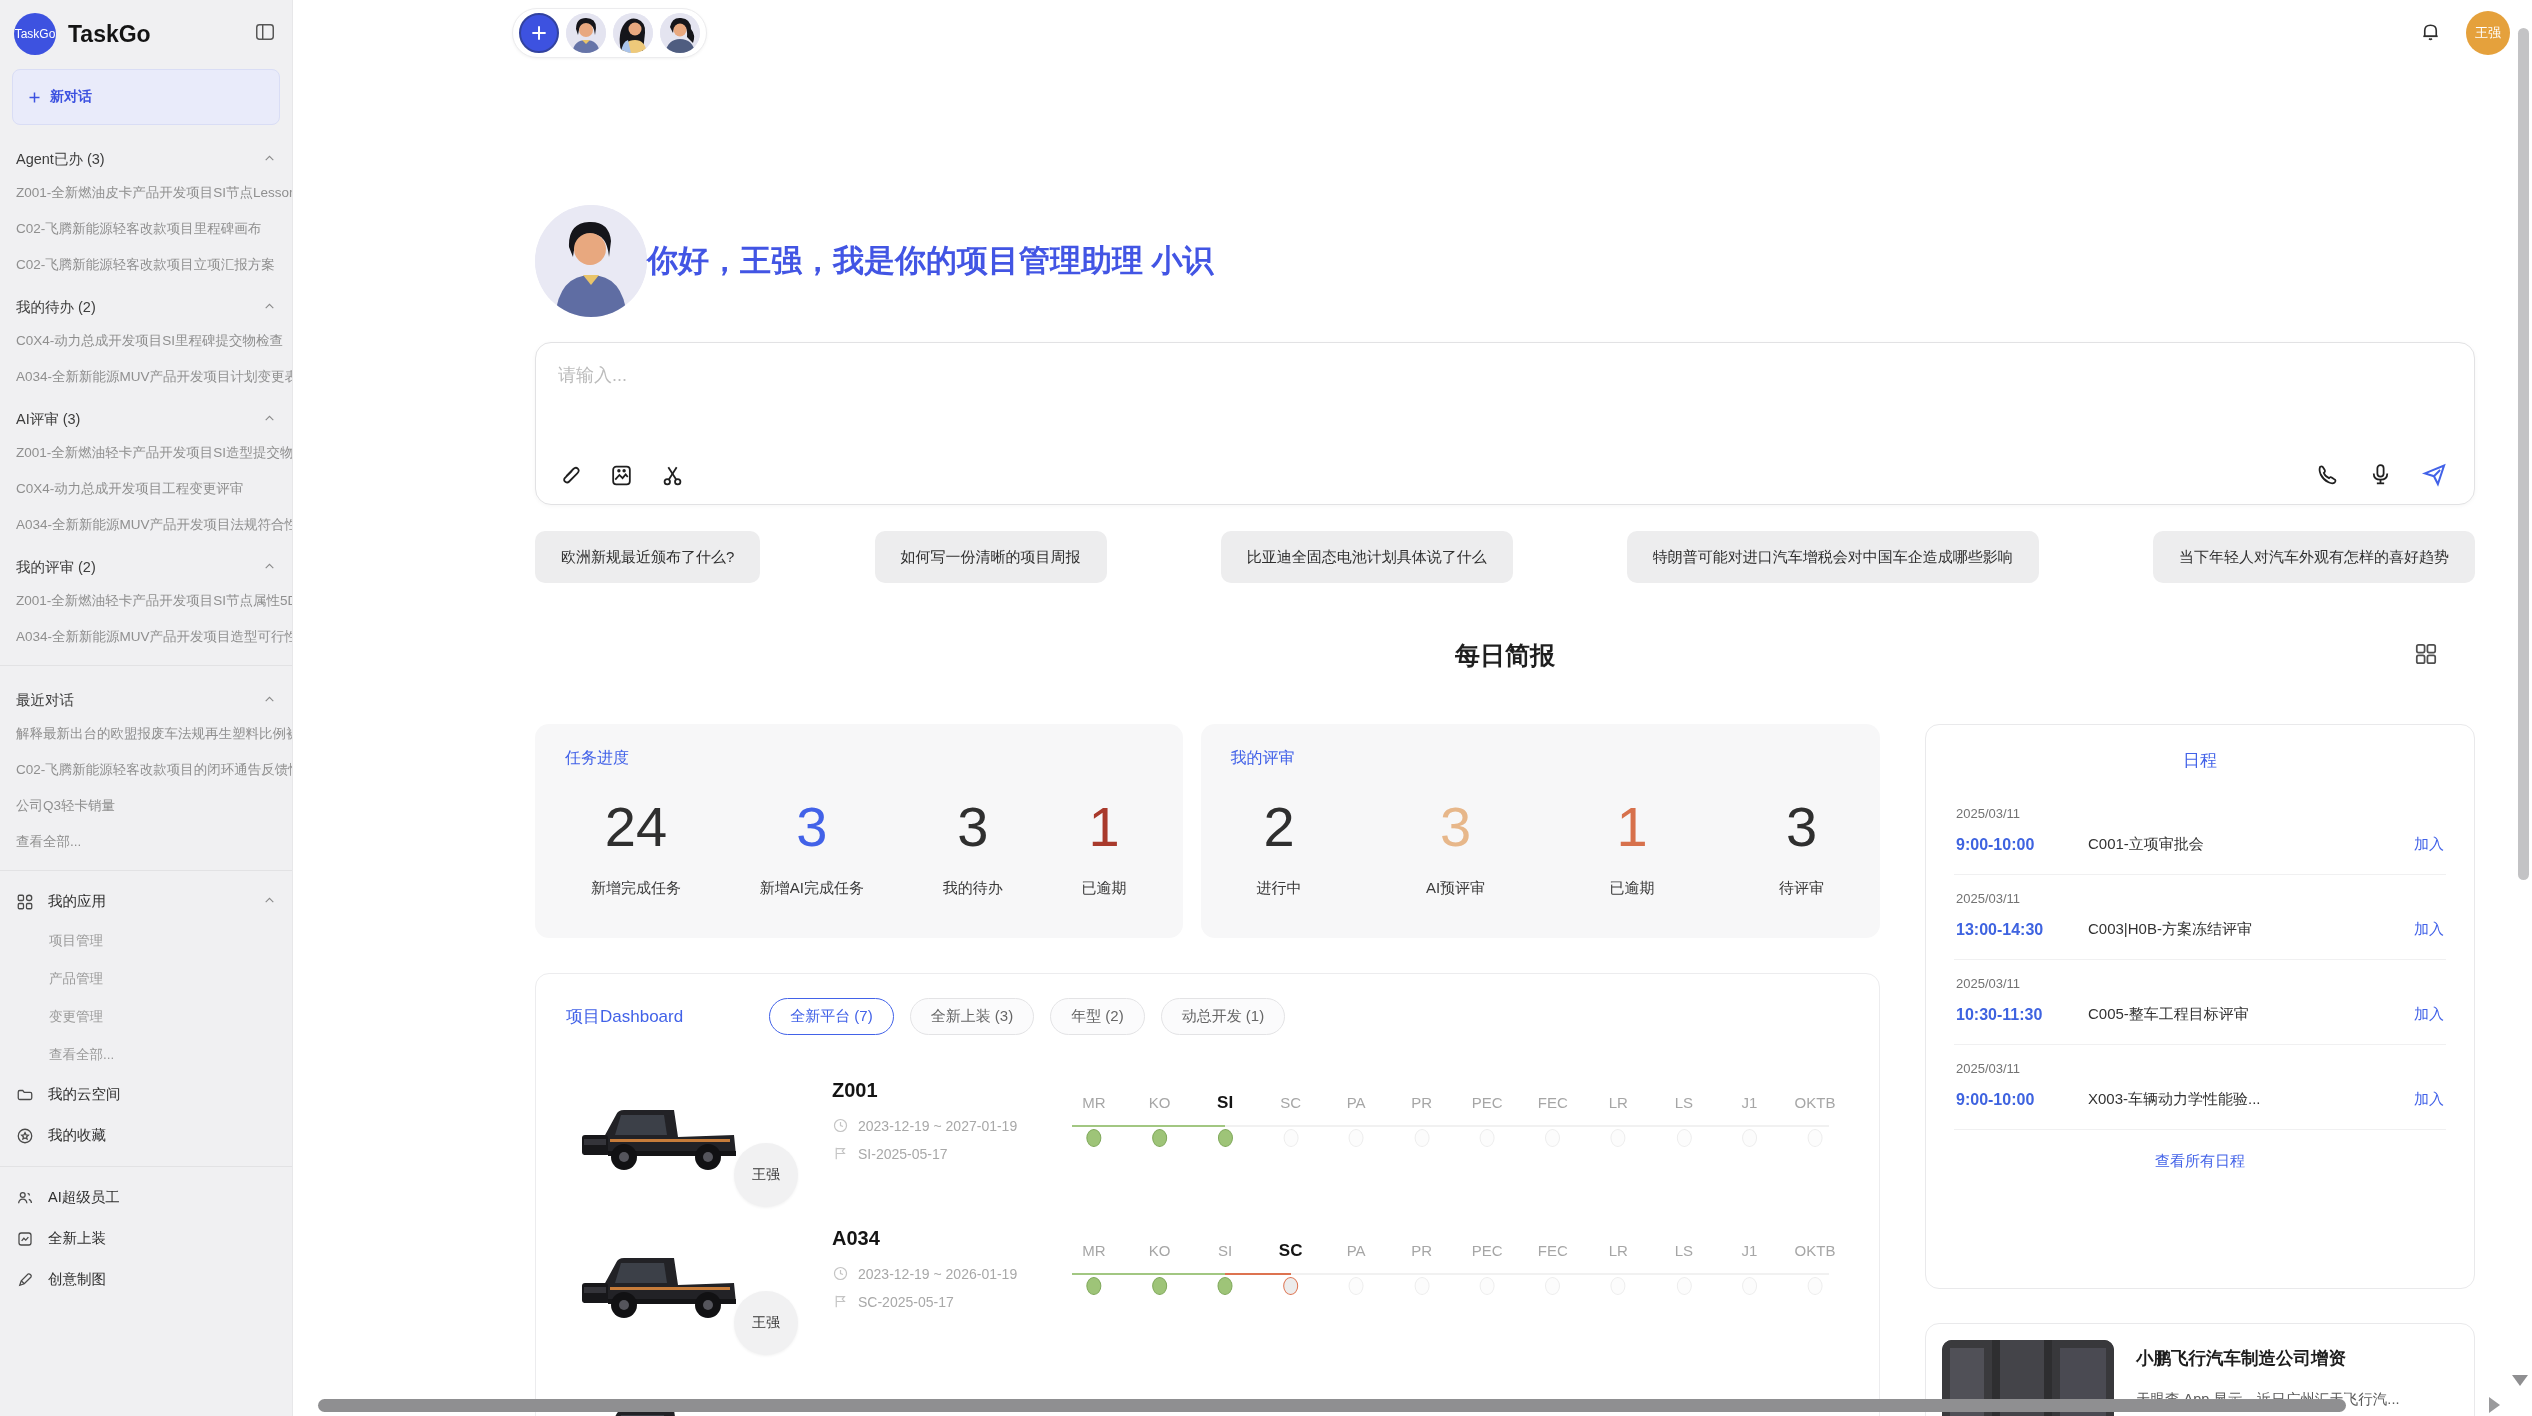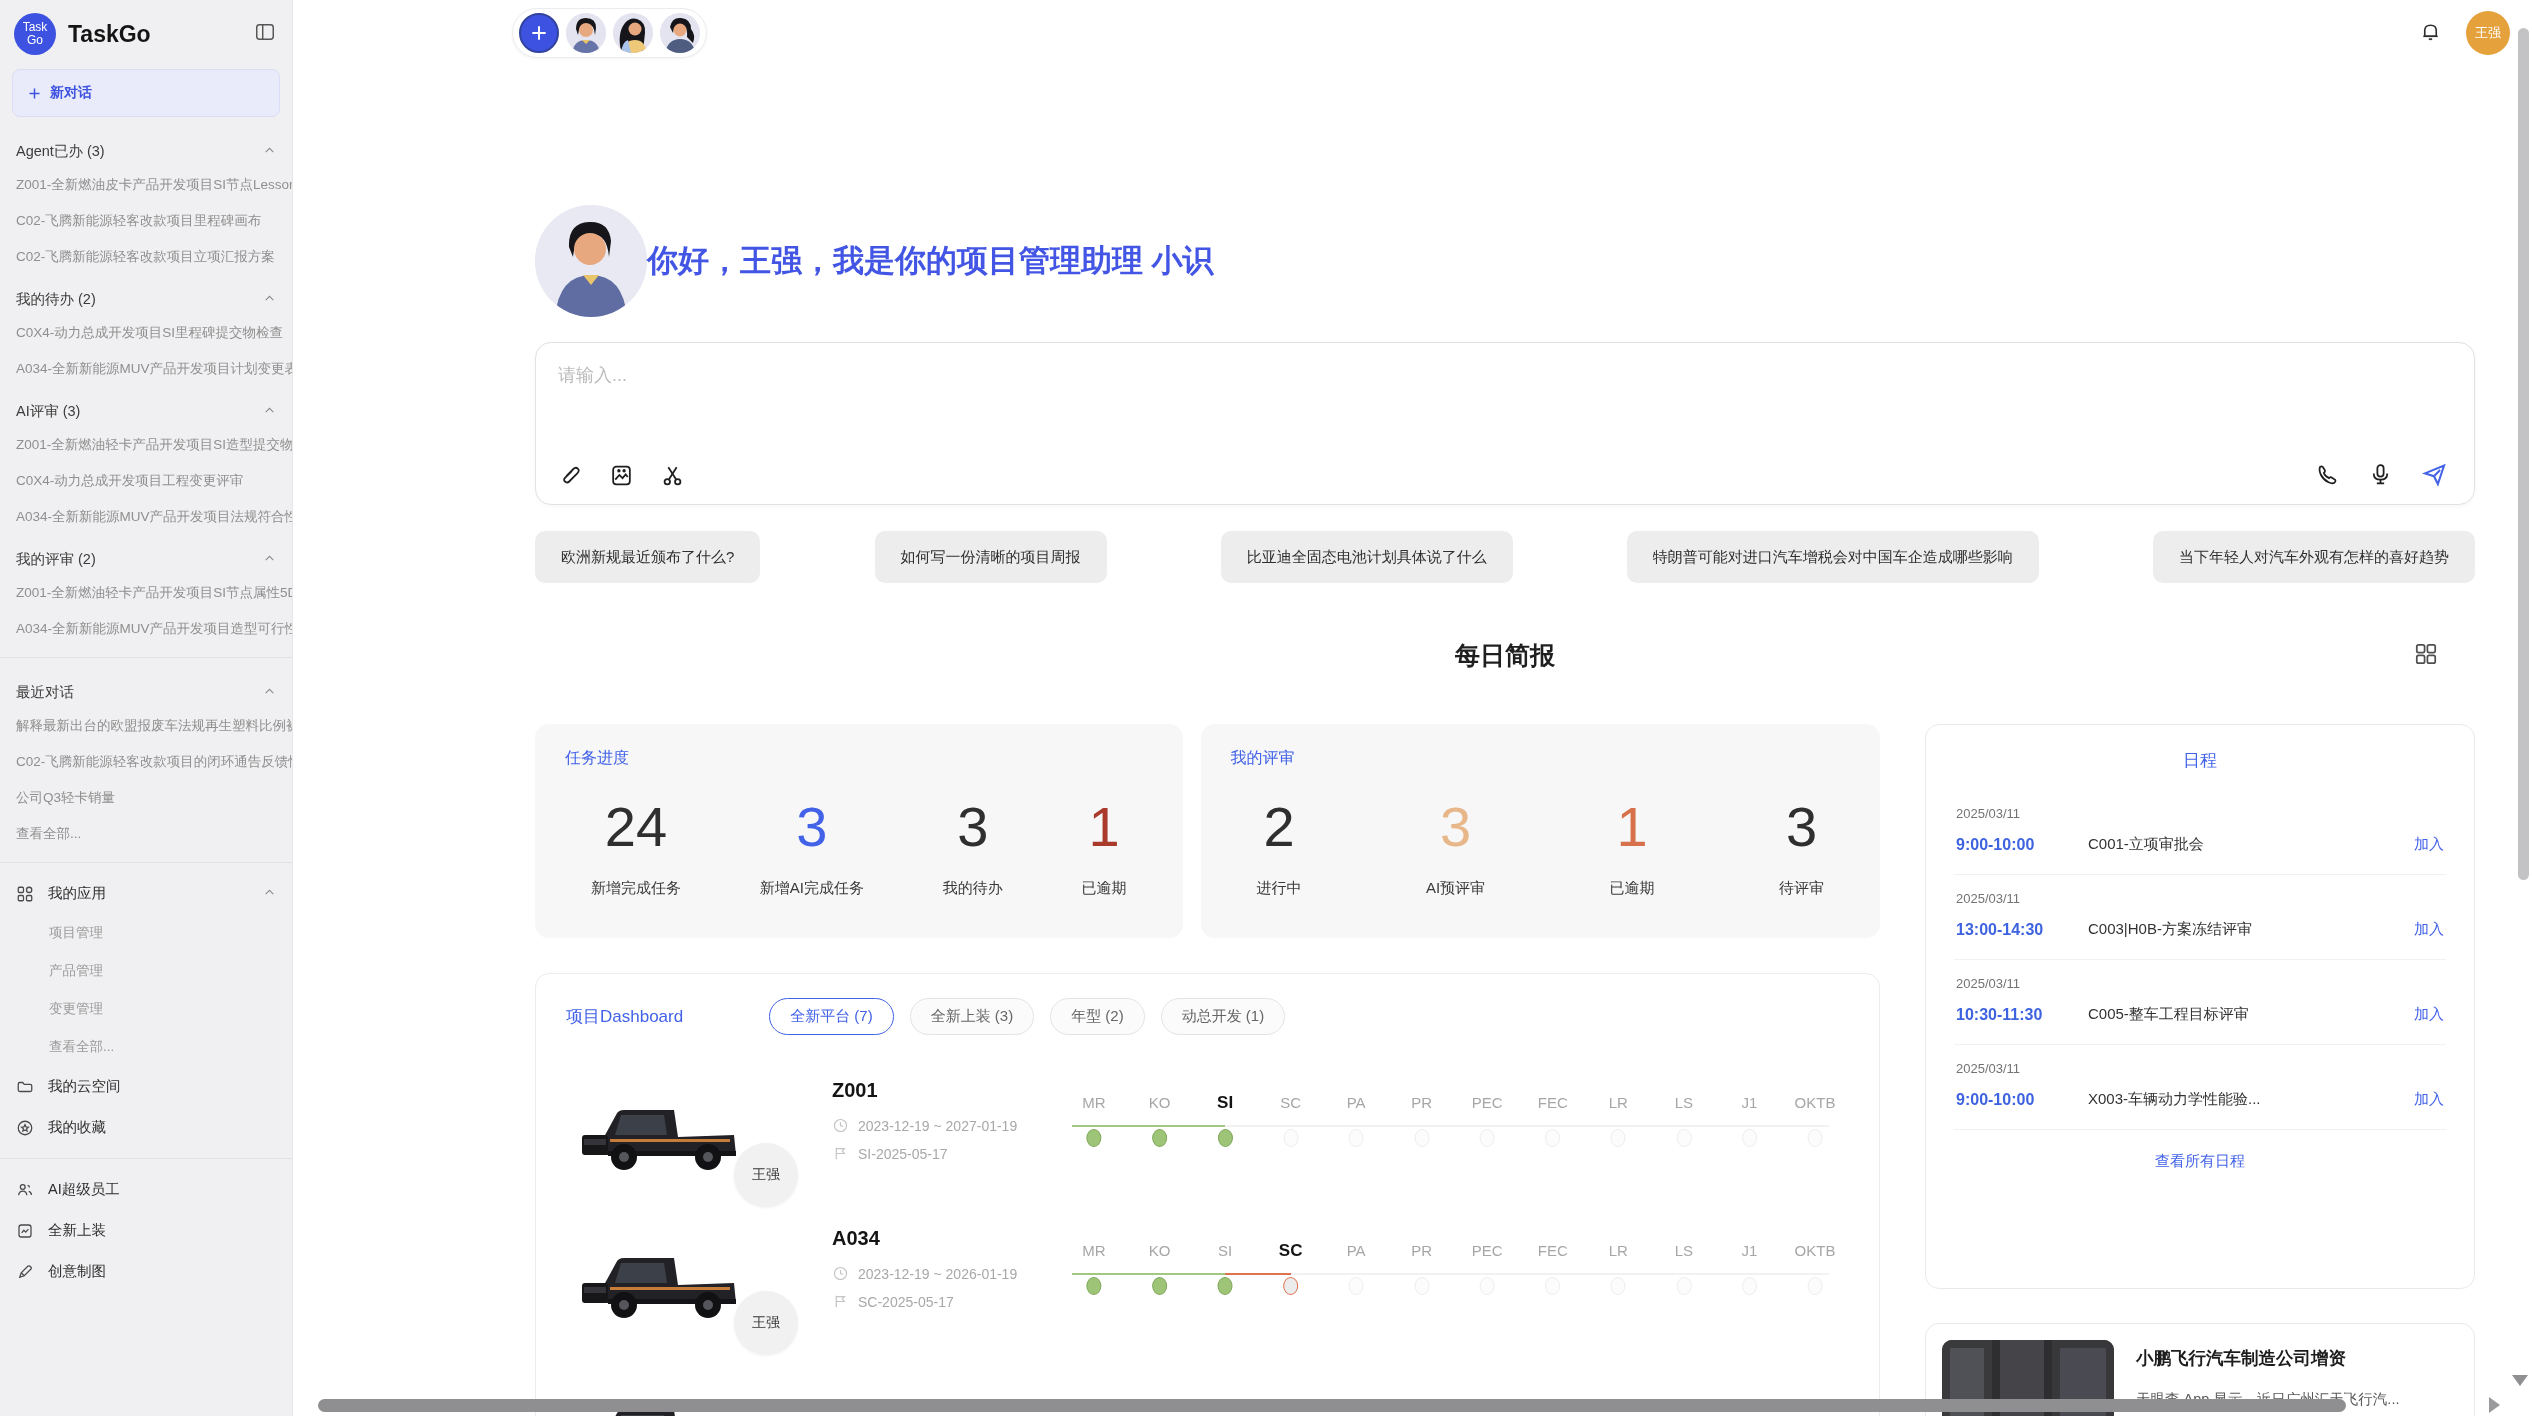--- a/index.html
+++ b/index.html
@@ -5,25 +5,25 @@
   * { margin:0; padding:0; box-sizing:border-box; }
   html,body { width:2532px; height:1416px; overflow:hidden; background:#fff;
     font-family:"Liberation Sans","DejaVu Sans",sans-serif; }
   .app { display:flex; width:2532px; height:1416px; }
 
   
   .sidebar { width:293px; height:100%; background:#f0f0f2; flex:none;
     display:flex; flex-direction:column; overflow:hidden; border-right:1px solid #e7e7e9; }
   .sb-top { display:flex; align-items:center; padding:13px 16px 10px 14px; }
   .logo-circle { width:42px; height:42px; border-radius:50%; background:#3d52e0; color:#fff;
-    display:flex; flex-direction:column; align-items:center; justify-content:center;
+    display:flex; flex-direction:row; align-items:center; justify-content:center;
     font-size:12px; line-height:13px; flex:none; }
   .app-name { font-size:23px; font-weight:bold; color:#141414; margin-left:12px; flex:1; }
   .panel-icon { color:#555; }
-  .new-chat { margin:4px 12px 10px; height:48px; background:#e9ebfa; border:1px solid #d9ddf5;
+  .new-chat { margin:4px 12px 10px; height:56px; background:#e9ebfa; border:1px solid #d9ddf5;
     border-radius:8px; display:flex; align-items:center; padding:0 14px; color:#3d52e0;
     font-size:14px; font-weight:bold; cursor:pointer; }
   .new-chat svg { margin-right:8px; }
   .sb-scroll { flex:1; overflow:hidden; }
   .sb-head { display:flex; align-items:center; padding:15px 16px 6px; }
   .sb-head .t { font-size:14.5px; color:#3c3c3c; flex:1; }
   .sb-head .chev { color:#8b8b8b; }
   .sb-item { padding:9px 16px; font-size:13.5px; color:#8f8f8f; white-space:nowrap;
     overflow:hidden; cursor:pointer; }
   .sb-div { height:1px; background:#e2e2e4; margin:10px 0; }

